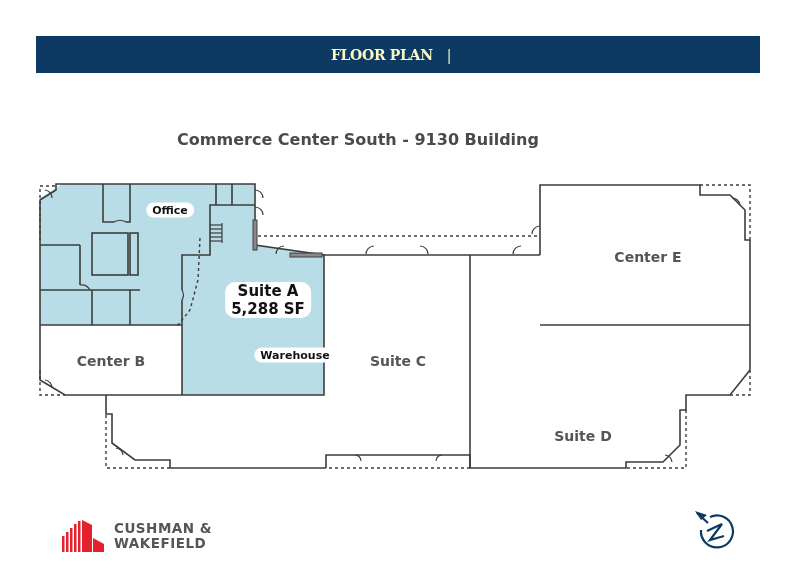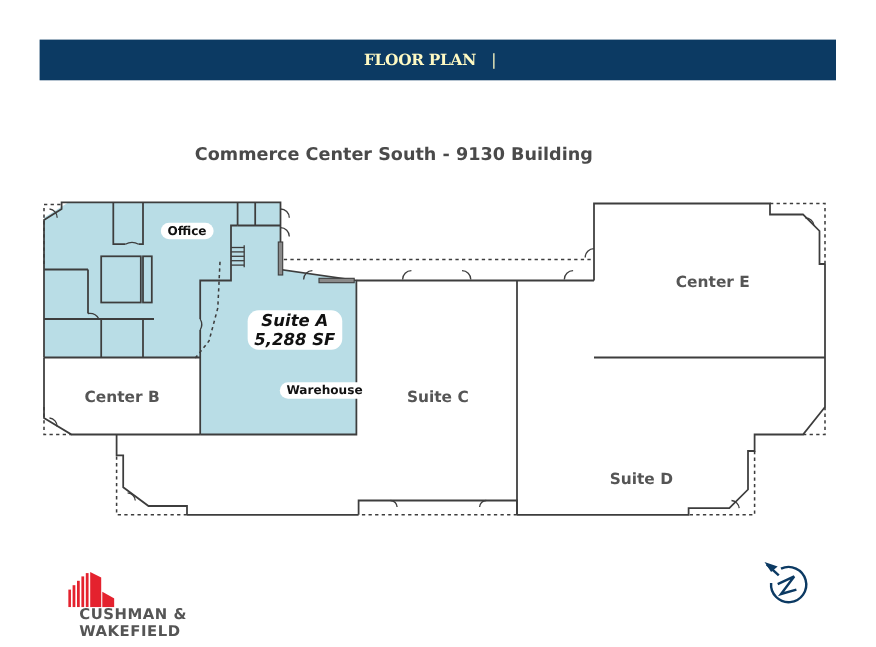--- a/index.html
+++ b/index.html
@@ -11,23 +11,23 @@
     font-family: "DejaVu Serif", serif; font-weight: bold; font-size: 14px; letter-spacing: -0.3px;
   }
   .banner .sep { margin: 0 14px; font-weight: normal; }
   .subtitle {
     position: absolute; left: 0; top: 118px; width: 716px; text-align: center;
     font-family: "DejaVu Sans", sans-serif; font-weight: bold; font-size: 16px; color: #4a4a4a; margin-top: 12px;
   }
   .plan { position: absolute; left: 0; top: 0; }
   .label { position: absolute; font-family: "DejaVu Sans", sans-serif; font-weight: bold; color: #555555; font-size: 14px; transform: translate(-50%, -50%); white-space: nowrap; }
   .label.hl { color: #111111; background: #ffffff; border-radius: 10px; padding: 1px 6px; }
-  .label.big { font-size: 15px; line-height: 18px; text-align: center; padding: 0 6px; font-style: italic; }
+  .label.big { font-size: 15px; line-height: 18px; text-align: center; padding: 0 6px; }
   .label.small { font-size: 11px; }
-  .logo { position: absolute; left: 62px; top: 520px; display: flex; align-items: flex-start; flex-direction: column; }
+  .logo { position: absolute; left: 62px; top: 520px; display: flex; align-items: center; }
   .logo .txt { margin-left: 10px; font-family: "DejaVu Sans", sans-serif; font-weight: bold; font-size: 13.5px; line-height: 15px; color: #555555; letter-spacing: 0.5px; }
   .compass { position: absolute; left: 692px; top: 508px; }
 </style>
 </head>
 <body>
 
 <div class="banner">
   <span>FLOOR PLAN</span>
   <span class="sep">|</span>
 </div>

